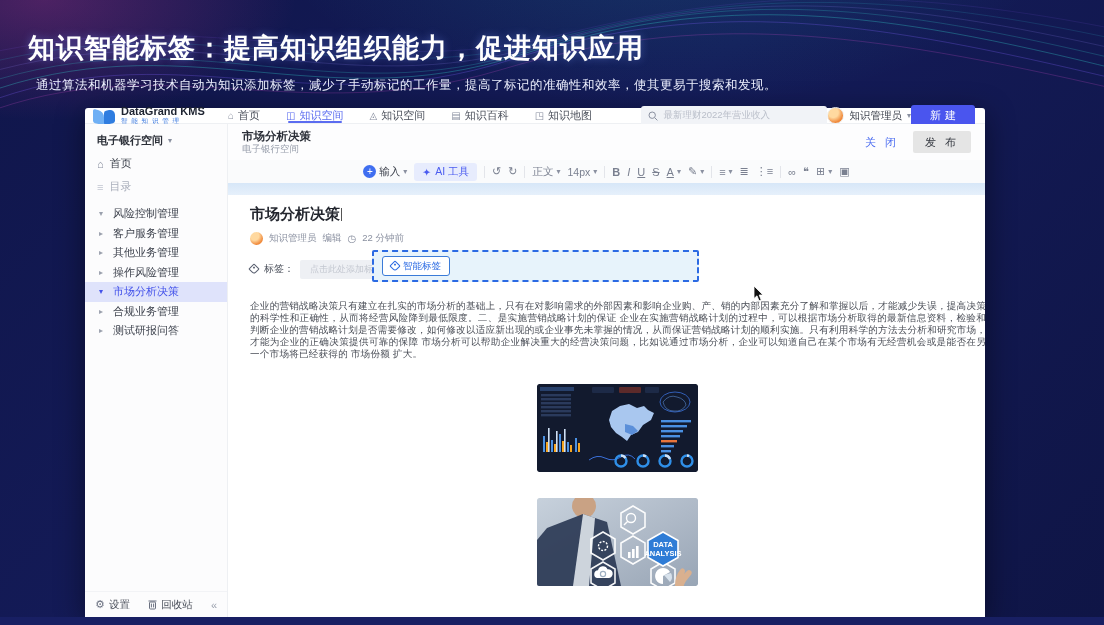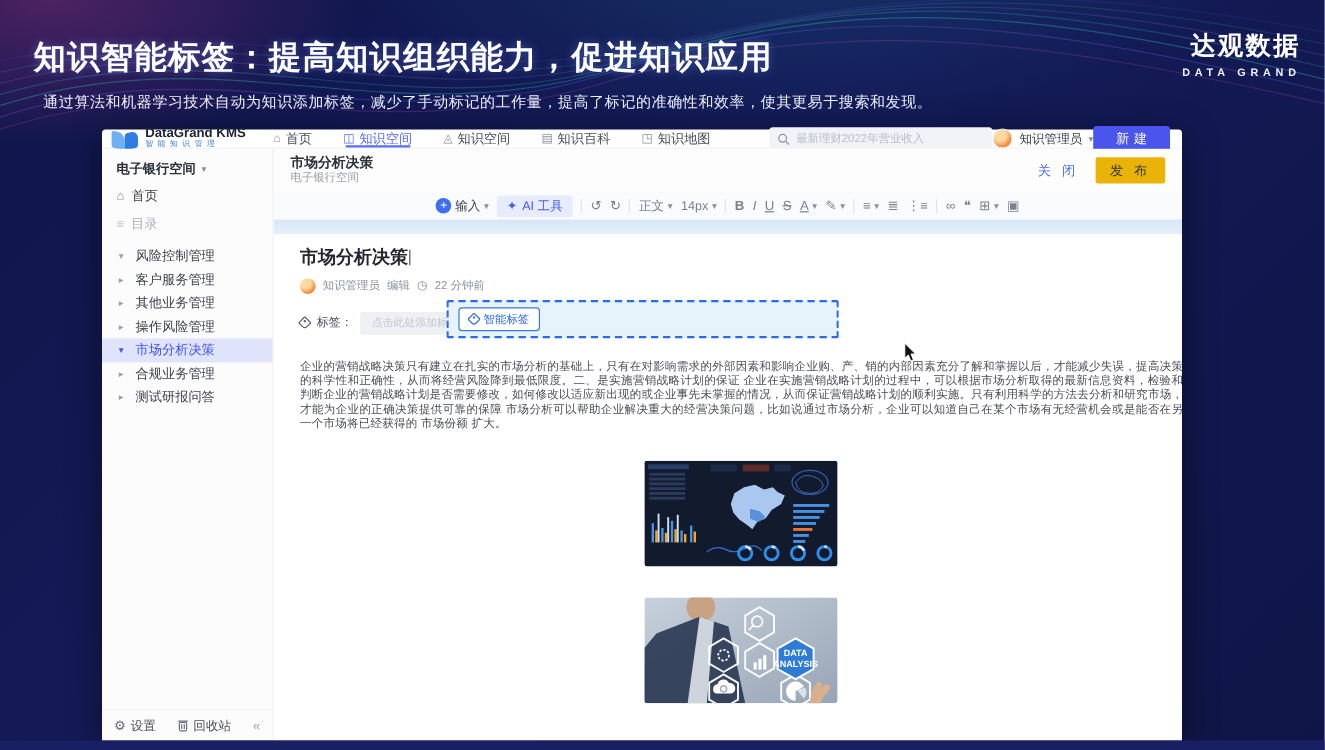--- a/index.html
+++ b/index.html
@@ -100,21 +100,21 @@
   .main { flex:1; display:flex; flex-direction:column; min-width:0; }
   .doc-header {
     height:36px; flex:none; display:flex; align-items:center; padding:0 14px; background:#fdfdfe;
   }
   .doc-header-titles { line-height:1.25; }
   .doc-h-title { font-size:11.5px; font-weight:bold; color:#2b2f38; }
   .doc-h-space { font-size:9.5px; color:#9aa0ad; }
   .doc-header-actions { margin-left:auto; display:flex; align-items:center; gap:14px; }
   .btn-close { color:#4a6bf0; font-size:11px; letter-spacing:3px; background:none; border:none; cursor:pointer; font-family:inherit; }
   .btn-publish {
-    background:#eab308; color:#33373f; border:none; border-radius:2px; height:22px; padding:0 12px;
+    background:#e5e5e5; color:#33373f; border:none; border-radius:2px; height:22px; padding:0 12px;
     font-size:11px; letter-spacing:3px; cursor:pointer; font-family:inherit;
   }
 
   .toolbar {
     height:23px; flex:none; display:flex; align-items:center; justify-content:center; gap:7px;
     background:#fafbfc; color:#7a8090; font-size:10.5px;
   }
   .tb-sep { width:1px; height:12px; background:#e3e5ea; }
   .tb-btn { display:flex; align-items:center; gap:3px; cursor:pointer; }
   .tb-ic { font-size:11px; color:#7a8090; cursor:pointer; }
@@ -183,24 +183,20 @@
     <path d="M-20,85 C190,15 330,115 530,50 S890,5 1120,60" stroke="#35e0d8" stroke-opacity=".22"></path>
     <path d="M-20,105 C170,30 310,125 510,60 S870,20 1120,80" stroke="#7a5cf6" stroke-opacity=".30"></path>
     <path d="M-20,75 C200,10 340,105 540,45 S900,0 1120,50" stroke="#9a8cff" stroke-opacity=".18"></path>
     <path d="M-20,115 C160,45 300,130 500,70 S860,30 1120,90" stroke="#e04fd0" stroke-opacity=".22"></path>
     <path d="M-20,65 C210,5 350,95 550,40 S910,-5 1120,40" stroke="#35cde0" stroke-opacity=".15"></path>
     <path d="M-20,55 C220,0 360,85 560,35 S920,-10 1120,30" stroke="#8a5cf6" stroke-opacity=".12"></path>
   </svg>
 
   <div class="slide-title">知识智能标签：提高知识组织能力，促进知识应用</div>
   <div class="slide-subtitle">通过算法和机器学习技术自动为知识添加标签，减少了手动标记的工作量，提高了标记的准确性和效率，使其更易于搜索和发现。</div>
-  <div class="brand">
-    <div class="brand-name">达观数据</div>
-    <div class="brand-sub">DATA GRAND</div>
-  </div>
 
   <div class="app">
 
     <div class="app-header">
       <div class="logo">
         <div class="logo-book">
             <span class="pg1"></span>
             <span class="pg2"></span>
           </div>
         <div class="logo-texts">

